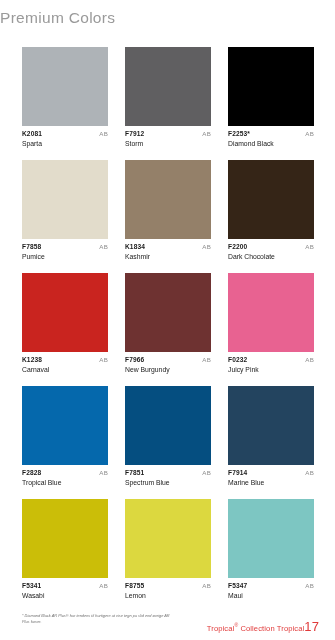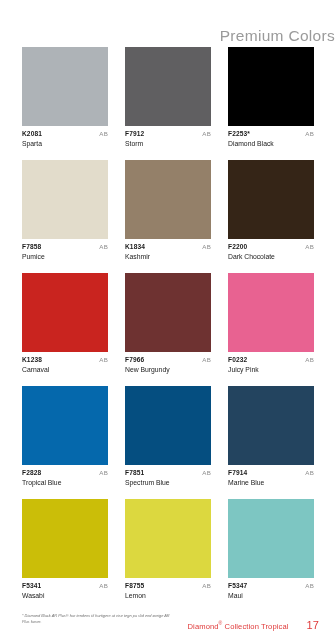--- a/index.html
+++ b/index.html
@@ -18,27 +18,27 @@
   .page {
     width: 335px;
     height: 640px;
     position: relative;
     box-sizing: border-box;
   }
 
   
   .header {
     position: absolute;
-    top: 18px;
+    top: 0;
     left: 0;
     right: 0;
     height: 36px;
     display: flex;
     align-items: center;
-    justify-content: flex-end;
+    justify-content: flex-start;
     padding-right: 0;
     box-sizing: border-box;
   }
   .header-title {
     font-size: 15.5px;
     font-weight: 300;
     letter-spacing: 0.3px;
     color: #9a9a9a;
     white-space: nowrap;
   }
@@ -117,22 +117,22 @@
   .footer-right {
     position: absolute;
     right: 16px;
     top: 619px;
     font-size: 7.6px;
     color: #e03a3a;
     white-space: nowrap;
     letter-spacing: 0.1px;
   }
   .footer-right .pageno {
-    margin-left: 18px;
-    font-size: 11px;
+    margin-left: 0;
+    font-size: 13px;
   }
   .footer-right sup {
     font-size: 5px;
     vertical-align: super;
   }
 </style>
 </head>
 <body>
 
 <div class="page">
@@ -306,16 +306,16 @@
           <div class="name">Maui</div>
         </div>
       </div>
     </div>
 
   </div>
 
   <div class="footnote">* Diamond Black AR Plus® har tendens til hurtigere at vise tegn på slid end øvrige AR Plus farver.</div>
 
   <div class="footer-right" style="color: rgb(224, 58, 58);">
-    <span>Diamond</span><sup>®</sup><span> Collection Tropical</span><span class="pageno">17</span>
+    <span>Tropical</span><sup>®</sup><span> Collection Tropical</span><span class="pageno">17</span>
   </div>
 
 </div>
 
 </body></html>

